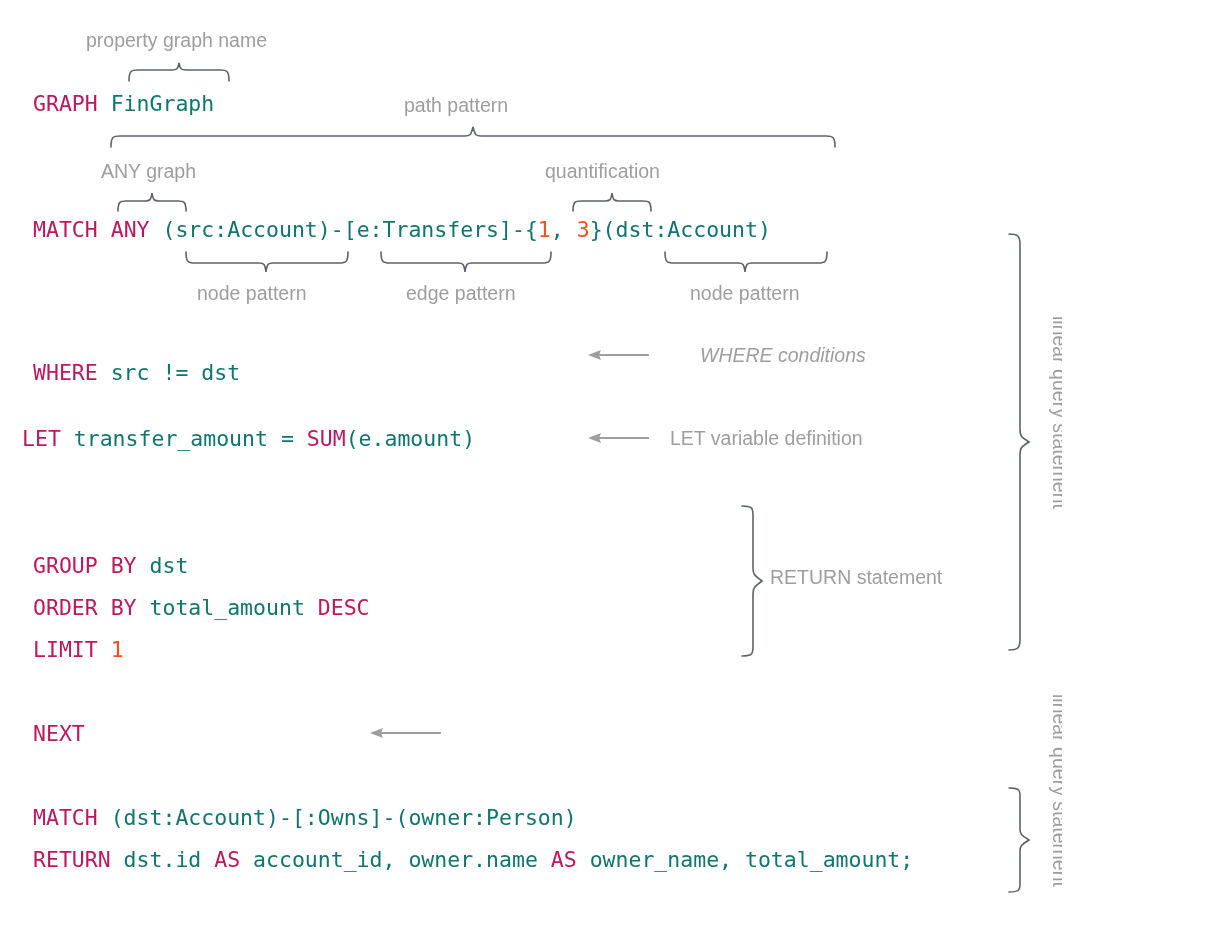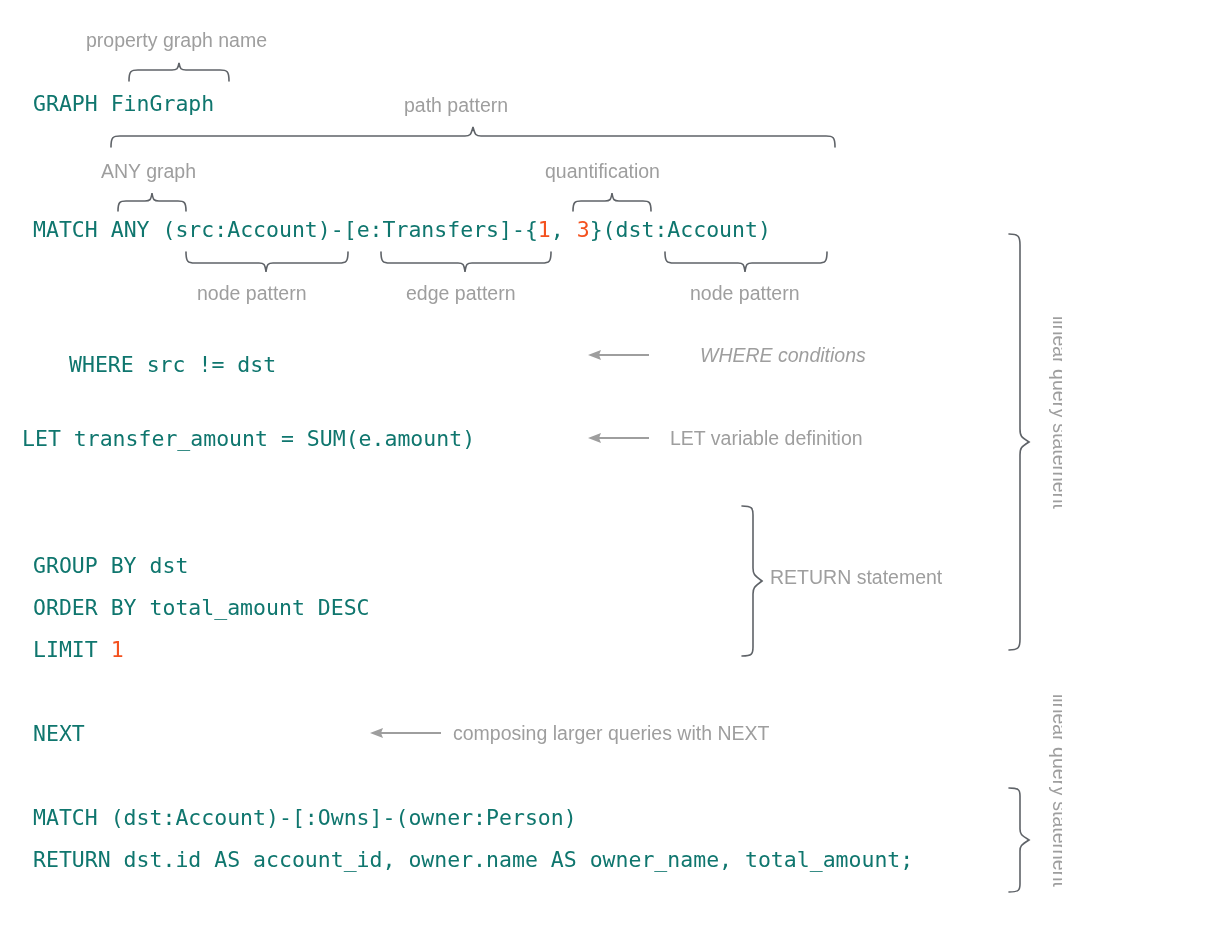--- a/index.html
+++ b/index.html
@@ -13,21 +13,21 @@
   
   .code{
     position:absolute;
     font-family:"DejaVu Sans Mono","Liberation Mono",monospace;
     font-size:21.5px;
     line-height:1;
     letter-spacing:0px;
     color:#222222;
     white-space:pre;
   }
-  .kw{color:#0f766e;}
+  .kw{color:#be185d;}
   .num{color:#f4511e;}
   .pl{color:#0f766e;}
 
   
   .lbl{
     position:absolute;
     font-family:"Liberation Sans", sans-serif;
     font-size:19.5px;
     color:#9e9e9e;
     white-space:nowrap;
@@ -99,21 +99,21 @@
   <div class="br" style="left:664px;top:251px;">
     <svg width="164" height="22" viewBox="0 0 164 22">
       <path class="brpath" d="M1,1 C1,11 3,12 10,12 L74,12 C79,12 80,13 81,21 C82,13 83,12 88,12 L154,12 C161,12 163,11 163,1"></path>
     </svg>
   </div>
 
   <div class="lbl" style="left:197px;top:284px;">node pattern</div>
   <div class="lbl" style="left:406px;top:284px;">edge pattern</div>
   <div class="lbl" style="left:690px;top:284px;">node pattern</div>
 
-  <div class="code" style="left:33px;top:354px;margin-left:36px;"><span class="kw">WHERE</span><span class="pl"> src != dst</span></div>
+  <div class="code" style="left:33px;top:362px;"><span class="kw">WHERE</span><span class="pl"> src != dst</span></div>
 
   <div class="arrow" style="left:588px;top:346px;">
     <svg width="62" height="18" viewBox="0 0 62 18">
       <path class="arrowpath" d="M9,9 L61,9"></path>
       <path class="arrowhead" d="M0,9 L13,4 L11,9 L13,14 Z"></path>
     </svg>
   </div>
   <div class="lbl" style="left:700px;top:346px;font-style:italic;">WHERE conditions</div>
 
   <div class="code" style="left:22px;top:428px;"><span class="kw">LET</span><span class="pl"> transfer_amount = </span><span class="kw">SUM</span><span class="pl">(e.amount)</span></div>
@@ -141,21 +141,20 @@
   <div class="lbl" style="left:770px;top:568px;">RETURN statement</div>
 
   <div class="code" style="left:33px;top:723px;"><span class="kw">NEXT</span></div>
 
   <div class="arrow" style="left:370px;top:724px;">
     <svg width="72" height="18" viewBox="0 0 72 18">
       <path class="arrowpath" d="M9,9 L71,9"></path>
       <path class="arrowhead" d="M0,9 L13,4 L11,9 L13,14 Z"></path>
     </svg>
   </div>
-  <div class="lbl" style="left:453px;top:724px;">composing larger queries with NEXT</div>
 
   <div class="code" style="left:33px;top:807px;"><span class="kw">MATCH</span><span class="pl"> (dst:Account)-[:Owns]-(owner:Person)</span></div>
 
   <div class="code" style="left:33px;top:849px;"><span class="kw">RETURN</span><span class="pl"> dst.id </span><span class="kw">AS</span><span class="pl"> account_id, owner.name </span><span class="kw">AS</span><span class="pl"> owner_name, total_amount;</span></div>
 
   <div class="br" style="left:1008px;top:233px;">
     <svg width="22" height="418" viewBox="0 0 22 418">
       <path class="brpath" d="M1,1 C11,1 12,4 12,12 L12,196 C12,203 13,204 21,209 C13,214 12,215 12,222 L12,406 C12,414 11,417 1,417"></path>
     </svg>
   </div>

